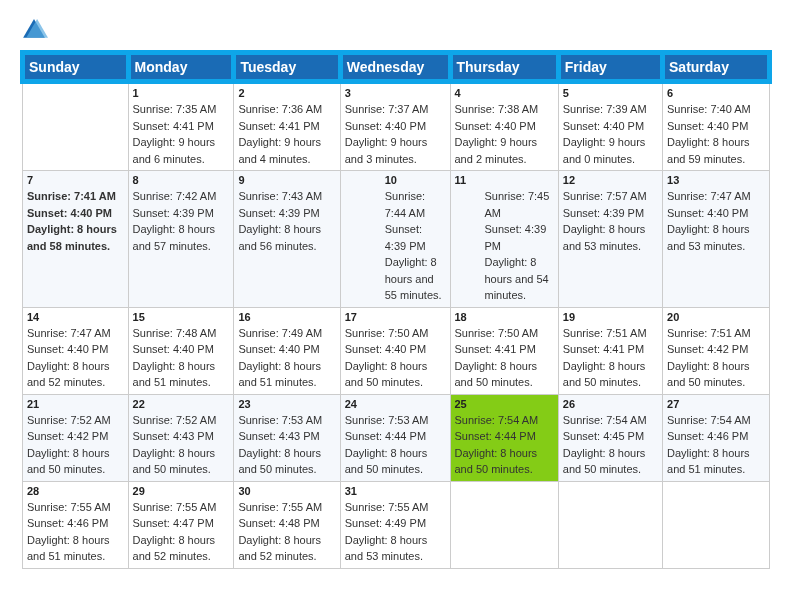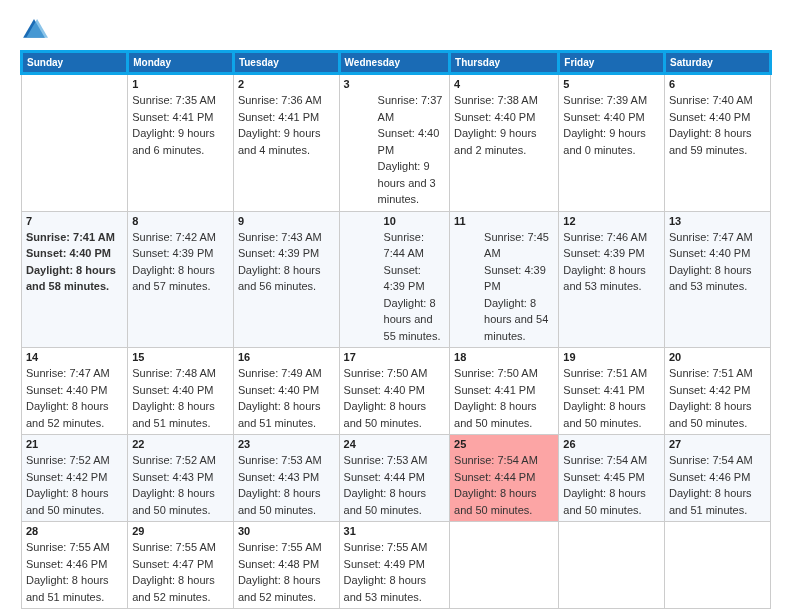--- a/index.html
+++ b/index.html
@@ -55,23 +55,23 @@
     .calendar {
       width: 100%;
       border-collapse: collapse;
       font-size: 9.5px;
     }
     .calendar th {
       background: #1a6bb5;
       color: #fff;
       padding: 4px 4px;
       text-align: left;
-      font-size: 10px;
+      font-size: 14px;
       font-weight: bold;
-      border: 3px solid #0ea5e9;
+      border: 5px solid #0ea5e9;
     }
     .calendar td {
       border: 1px solid #ccc;
       vertical-align: top;
       padding: 3px 4px;
       width: 113px;
       height: 85px;
       background: #fff;
     }
     .calendar tr:nth-child(even) td {
@@ -137,21 +137,21 @@
 Daylight: 9 hours and 6 minutes.</div>
           </td>
           <td>
             <span class="day-number">2</span>
             <div class="day-info" style="white-space: pre-line;">Sunrise: 7:36 AM
 Sunset: 4:41 PM
 Daylight: 9 hours and 4 minutes.</div>
           </td>
           <td>
             <span class="day-number">3</span>
-            <div class="day-info" style="white-space: pre-line; margin-left: 34px;">Sunrise: 7:37 AM
+            <div class="day-info" style="white-space: pre-line;">Sunrise: 7:37 AM
 Sunset: 4:40 PM
 Daylight: 9 hours and 3 minutes.</div>
           </td>
           <td>
             <span class="day-number">4</span>
             <div class="day-info" style="white-space: pre-line;">Sunrise: 7:38 AM
 Sunset: 4:40 PM
 Daylight: 9 hours and 2 minutes.</div>
           </td>
           <td>
@@ -193,21 +193,21 @@
 Daylight: 8 hours and 55 minutes.</div>
           </td>
           <td style="background: rgb(245, 248, 252);">
             <span class="day-number">11</span>
             <div class="day-info" style="white-space: pre-line; margin-left: 30px;">Sunrise: 7:45 AM
 Sunset: 4:39 PM
 Daylight: 8 hours and 54 minutes.</div>
           </td>
           <td style="background: rgb(245, 248, 252);">
             <span class="day-number">12</span>
-            <div class="day-info" style="white-space: pre-line;">Sunrise: 7:46 AM
+            <div class="day-info" style="white-space: pre-line;">Sunrise: 7:57 AM
 Sunset: 4:39 PM
 Daylight: 8 hours and 53 minutes.</div>
           </td>
           <td style="background: rgb(245, 248, 252);">
             <span class="day-number">13</span>
             <div class="day-info" style="white-space: pre-line;">Sunrise: 7:47 AM
 Sunset: 4:40 PM
 Daylight: 8 hours and 53 minutes.</div>
           </td>
         </tr>
@@ -273,21 +273,21 @@
             <div class="day-info" style="white-space: pre-line;">Sunrise: 7:53 AM
 Sunset: 4:43 PM
 Daylight: 8 hours and 50 minutes.</div>
           </td>
           <td style="background: rgb(245, 248, 252);">
             <span class="day-number">24</span>
             <div class="day-info" style="white-space: pre-line;">Sunrise: 7:53 AM
 Sunset: 4:44 PM
 Daylight: 8 hours and 50 minutes.</div>
           </td>
-          <td style="background: #fca5a5;">
+          <td style="background: #84cc16;">
             <span class="day-number">25</span>
             <div class="day-info" style="white-space: pre-line;">Sunrise: 7:54 AM
 Sunset: 4:44 PM
 Daylight: 8 hours and 50 minutes.</div>
           </td>
           <td style="background: rgb(245, 248, 252);">
             <span class="day-number">26</span>
             <div class="day-info" style="white-space: pre-line;">Sunrise: 7:54 AM
 Sunset: 4:45 PM
 Daylight: 8 hours and 50 minutes.</div>

